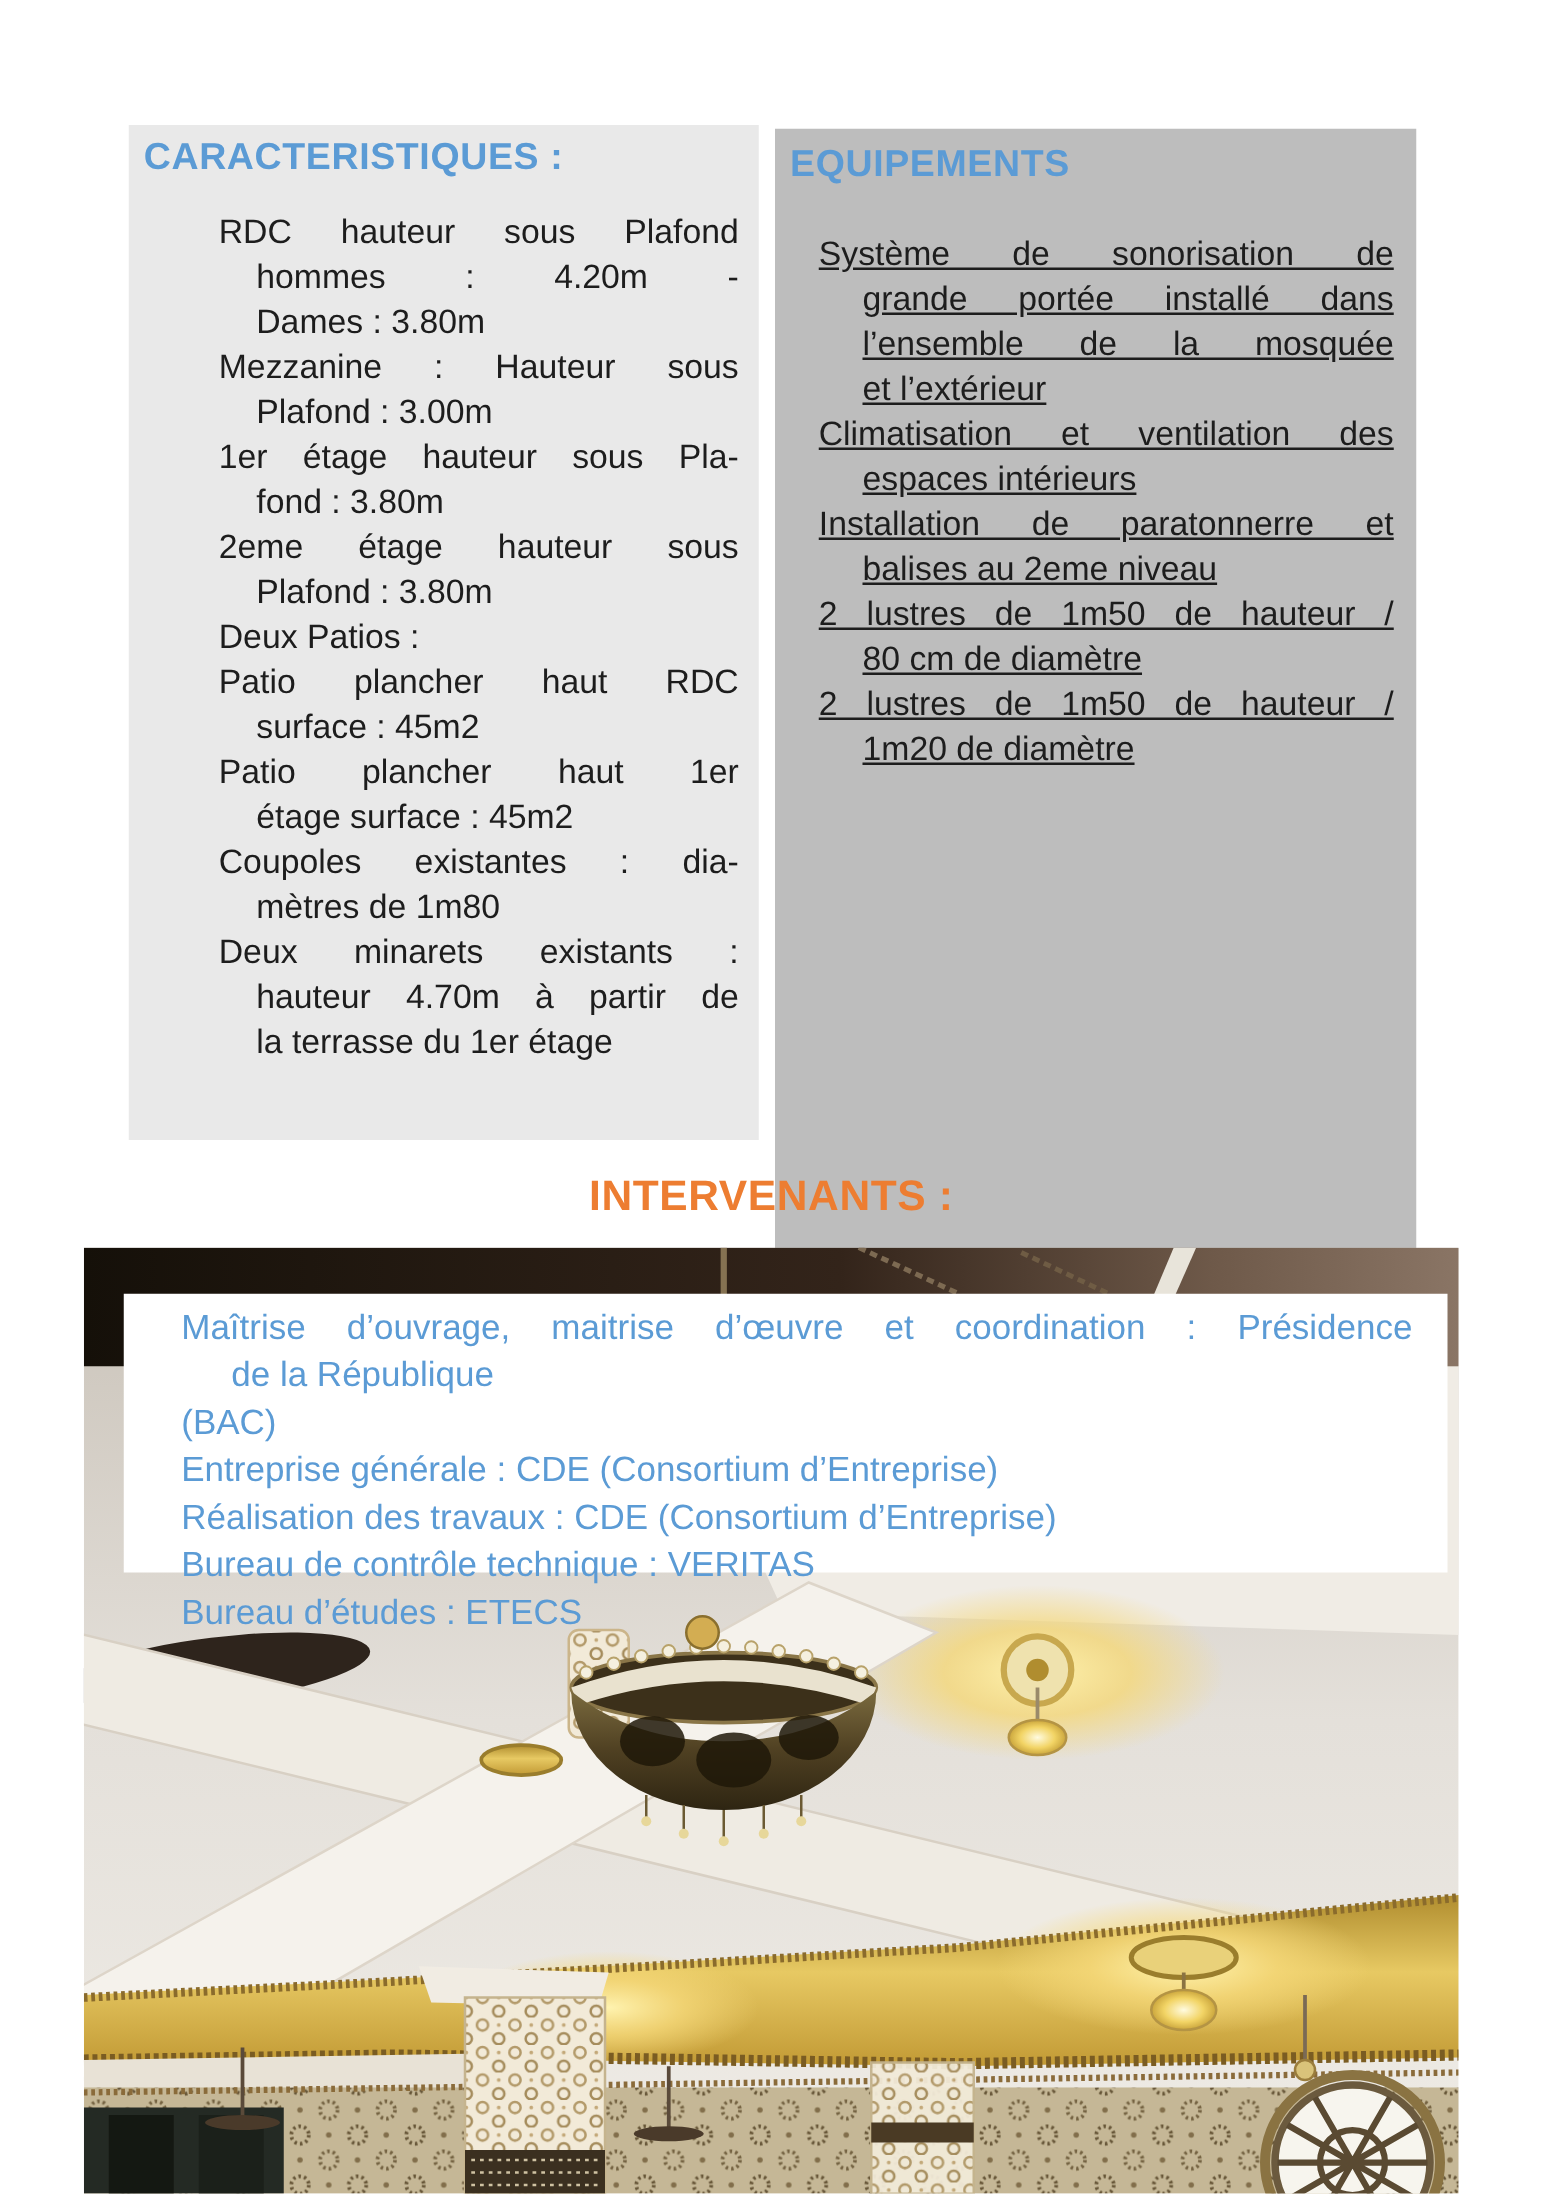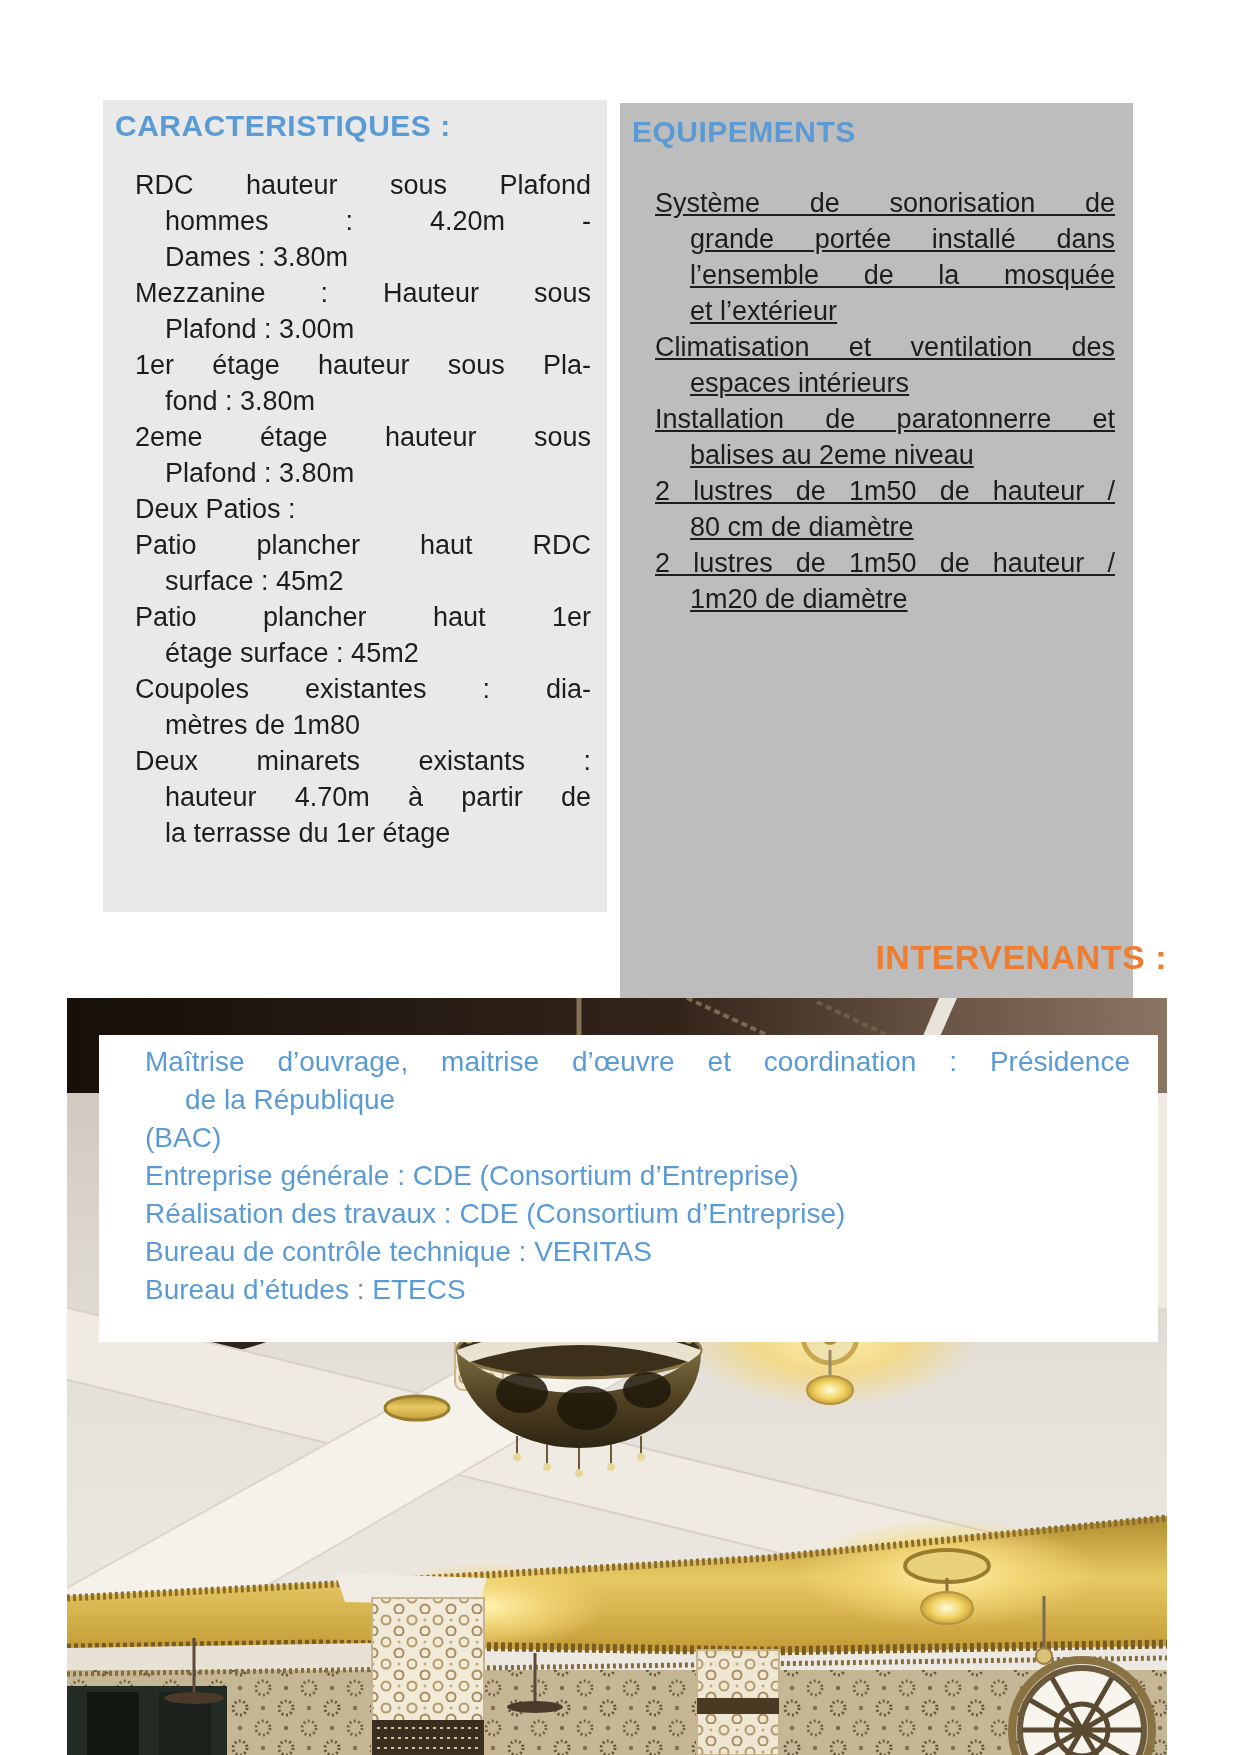--- a/index.html
+++ b/index.html
@@ -16,34 +16,34 @@
   }
   .panel{position:absolute;box-sizing:border-box;}
   #char-panel{left:103px;top:100px;width:504px;height:812px;background:var(--panel-light);}
   #equip-panel{left:620px;top:103px;width:513px;height:936px;background:var(--panel-dark);}
   .panel-title{
     padding:9px 0 0 12px;font-size:30px;line-height:34px;font-weight:bold;
     color:var(--accent-blue);letter-spacing:.5px;
   }
   #equip-panel .panel-title{padding-top:12px;}
   .panel-body{color:var(--body-text);font-size:27px;line-height:36px;}
-  #char-panel .panel-body{margin-top:24px;padding:0 16px 0 32px;}
+  #char-panel .panel-body{margin-top:24px;padding:0 16px 0 32px;margin-left:40px;}
   #equip-panel .panel-body{margin-top:36px;padding:0 18px 0 35px;text-decoration:underline;}
   .line{text-align:justify;text-align-last:justify;white-space:normal;}
   .line.lastline{text-align-last:left;}
   #char-panel .line.cont{padding-left:30px;}
   #equip-panel .line.cont{padding-left:35px;}
   #intervenants-heading{
-    position:absolute;left:67px;top:938px;width:1100px;text-align:right;
+    position:absolute;left:67px;top:938px;width:1100px;text-align:center;
     font-size:34px;font-weight:bold;color:var(--accent-orange);letter-spacing:.5px;
   }
   #photo{position:absolute;left:67px;top:998px;width:1100px;height:757px;overflow:hidden;}
   #photo svg{display:block;}
   #info-box{
-    position:absolute;left:99px;top:1035px;width:1059px;height:307px;background:#ffffff;
+    position:absolute;left:99px;top:1035px;width:1059px;height:223px;background:#ffffff;
     box-sizing:border-box;padding:8px 28px 0 46px;
     color:var(--accent-blue);font-size:28px;line-height:38px;z-index:5;
   }
   #info-box .line.cont{padding-left:40px;}
 </style>
 </head>
 <body>
 
 <div id="char-panel" class="panel">
   <div class="panel-title">CARACTERISTIQUES :</div>

